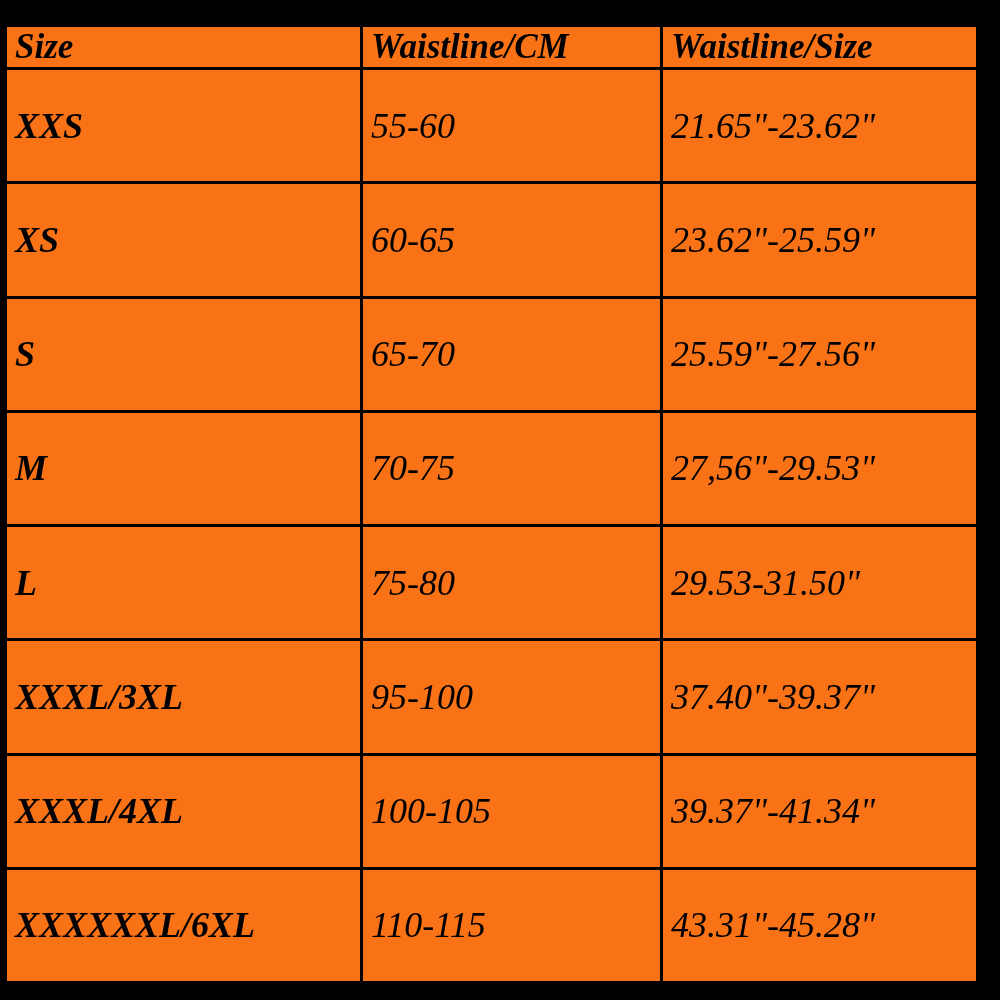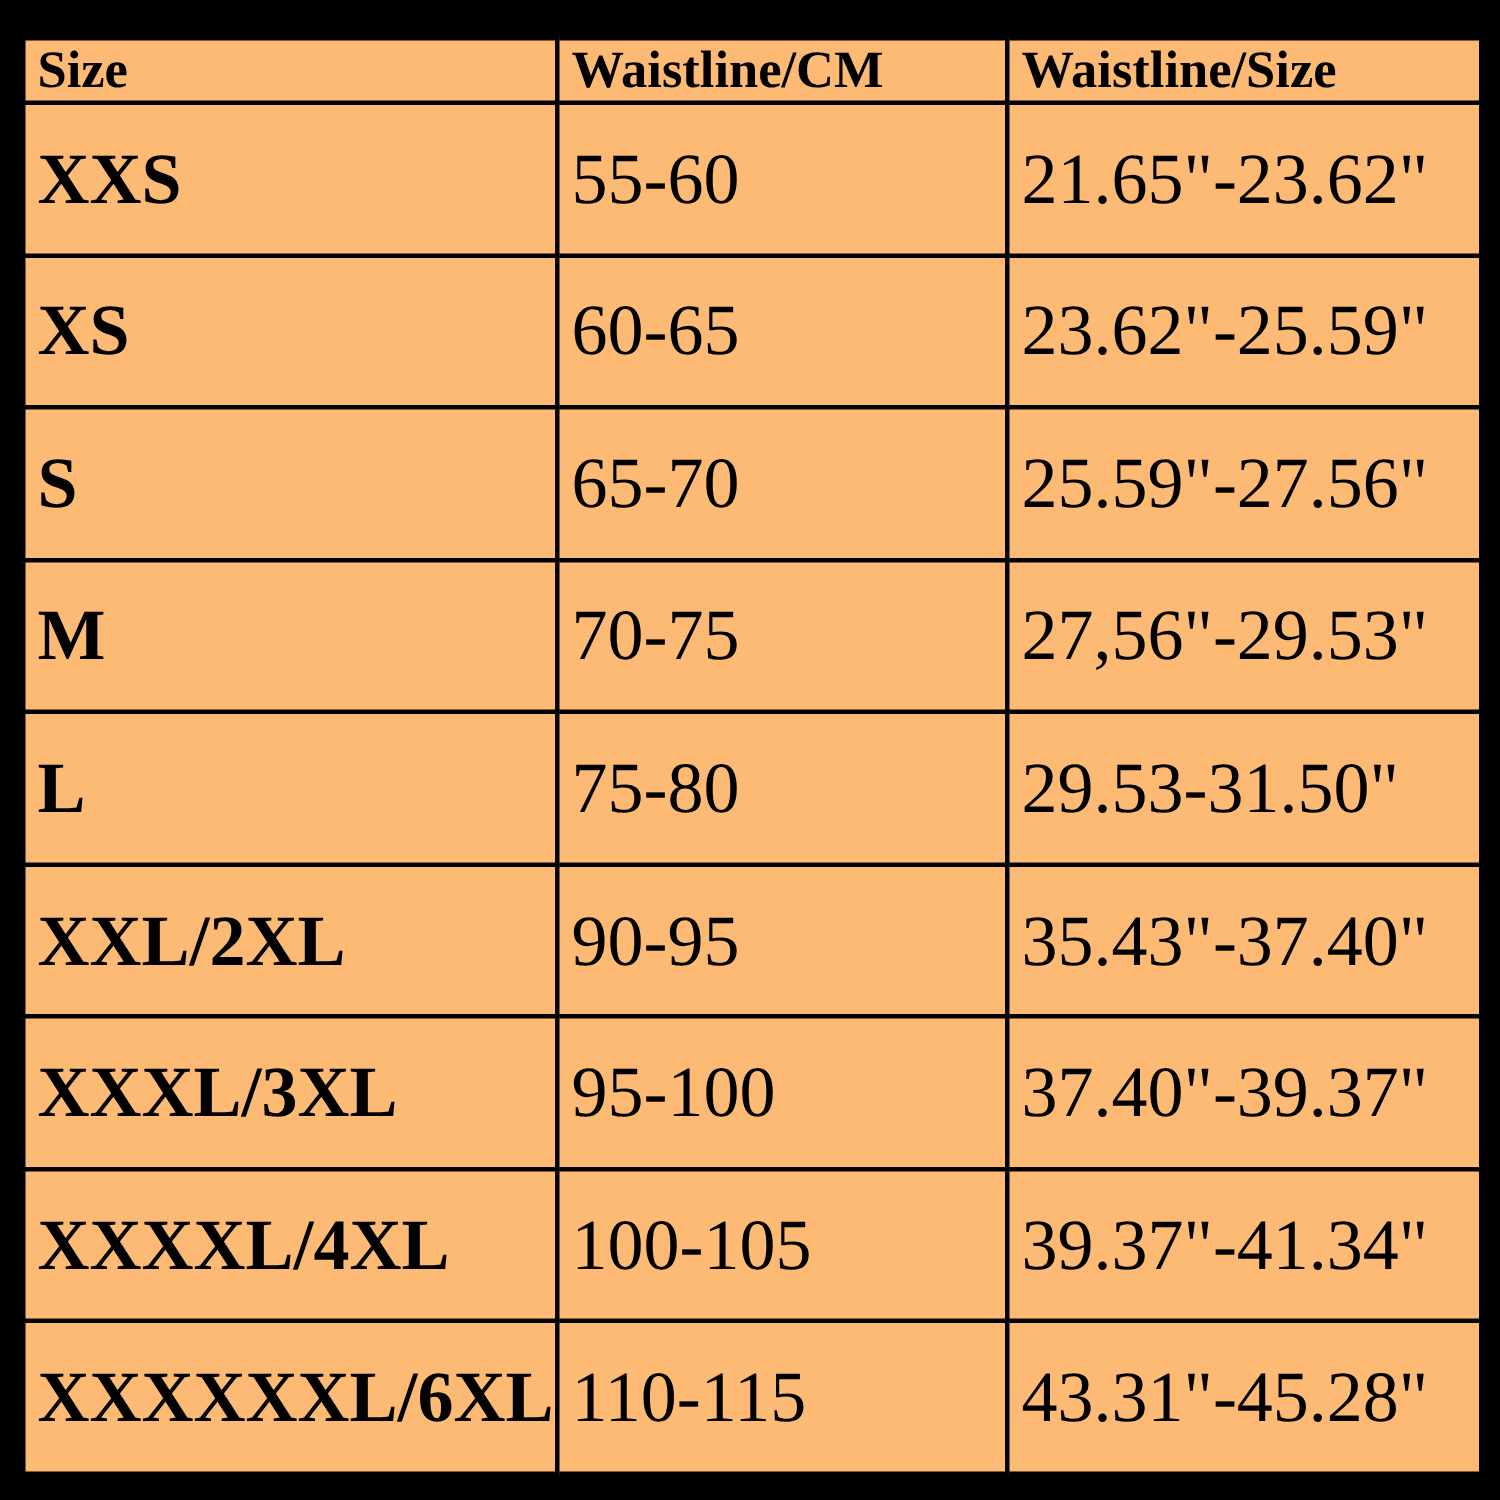--- a/index.html
+++ b/index.html
@@ -8,26 +8,27 @@
   }
   body {
     width: 1000px;
     height: 1000px;
     background: #000000;
     font-family: "Liberation Serif", serif;
     overflow: hidden;
   }
   .chart-frame {
     position: absolute;
-    left: 14px;
+    left: 4px;
     top: 24px;
     width: 972px;
     height: 960px;
-    background: #fdba74;
+    background: #f97316;
     box-sizing: border-box;
+    font-style: italic;
   }
   table.size-table {
     width: 100%;
     height: 100%;
     border-collapse: collapse;
     table-layout: fixed;
   }
   table.size-table td, table.size-table th {
     border: 3px solid #000000;
     padding: 0 8px;
@@ -36,21 +37,21 @@
     color: #000000;
     font-family: "Liberation Serif", serif;
     white-space: nowrap;
     overflow: hidden;
   }
   table.size-table th {
     font-weight: bold;
     font-size: 35px;
   }
   table.size-table td {
-    font-size: 48px;
+    font-size: 36px;
   }
   table.size-table td.col-size {
     font-weight: bold;
   }
   col.c1 { width: 356px; }
   col.c2 { width: 300px; }
   col.c3 { width: 316px; }
   
   table.size-table tr:first-child th {
     border-top: 3px solid #000000;
@@ -93,31 +94,26 @@
         <td class="col-size">M</td>
         <td>70-75</td>
         <td>27,56"-29.53"</td>
       </tr>
       <tr>
         <td class="col-size">L</td>
         <td>75-80</td>
         <td>29.53-31.50"</td>
       </tr>
       <tr>
-        <td class="col-size">XXL/2XL</td>
-        <td>90-95</td>
-        <td>35.43"-37.40"</td>
-      </tr>
-      <tr>
         <td class="col-size">XXXL/3XL</td>
         <td>95-100</td>
         <td>37.40"-39.37"</td>
       </tr>
       <tr>
-        <td class="col-size">XXXXL/4XL</td>
+        <td class="col-size">XXXL/4XL</td>
         <td>100-105</td>
         <td>39.37"-41.34"</td>
       </tr>
       <tr>
         <td class="col-size">XXXXXXL/6XL</td>
         <td>110-115</td>
         <td>43.31"-45.28"</td>
       </tr>
     </tbody>
   </table>

